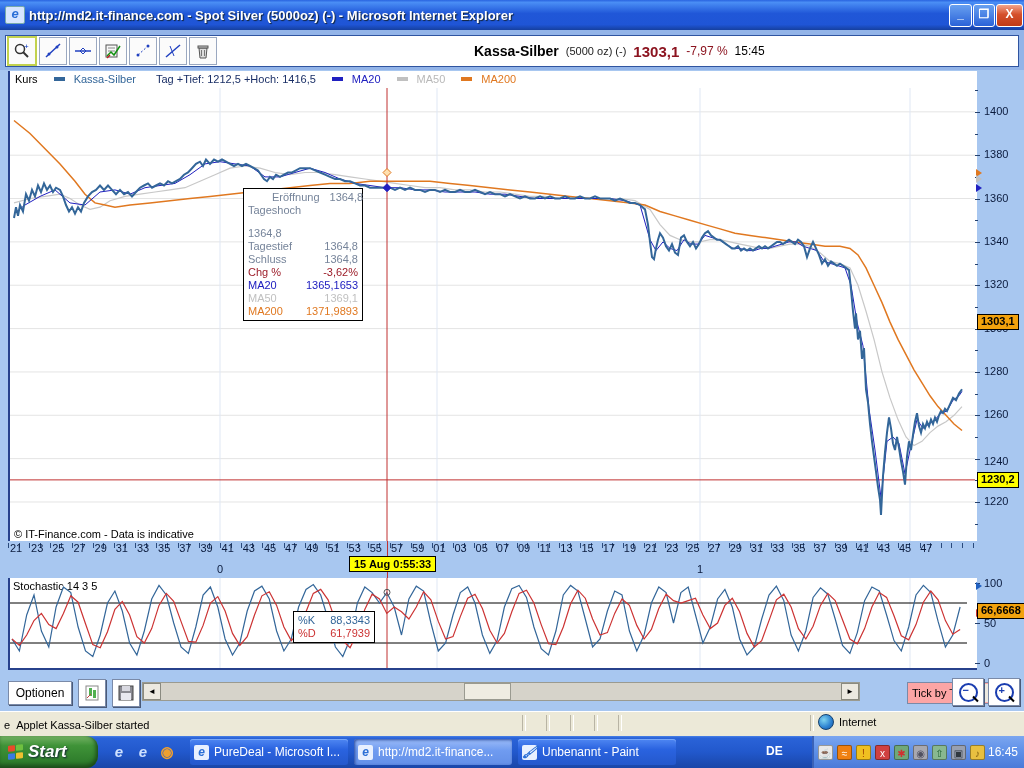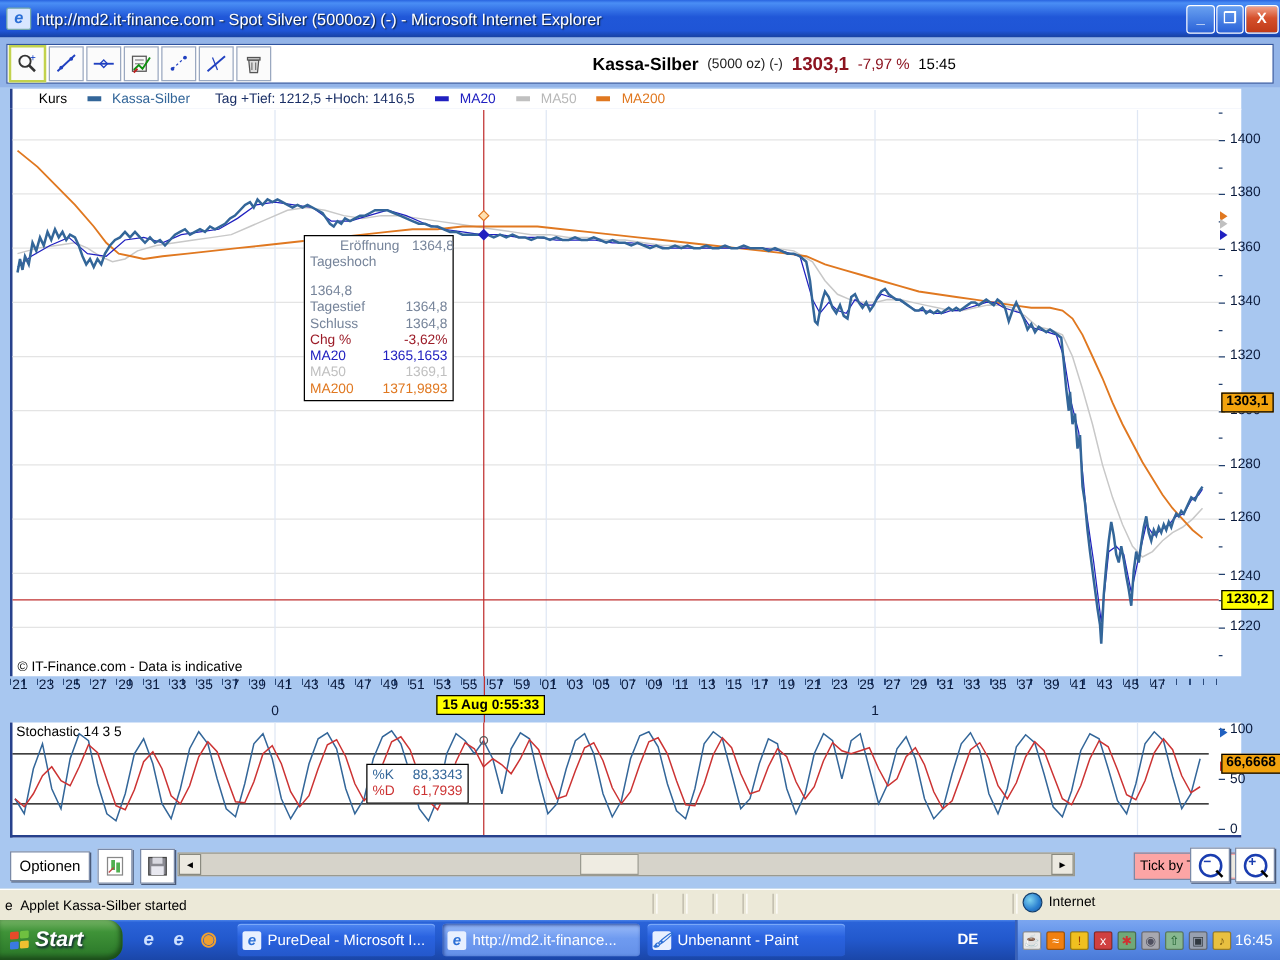--- a/index.html
+++ b/index.html
@@ -5,42 +5,42 @@
   html,body{margin:0;padding:0;}
   body{width:1024px;height:768px;position:relative;overflow:hidden;
        font-family:"Liberation Sans",sans-serif;background:#a8c7f0;}
   .abs{position:absolute;}
   
   #titlebar{left:0;top:0;width:1024px;height:30px;
     background:linear-gradient(180deg,#2964e0 0%,#4a8ef5 8%,#2057d8 45%,#1f55d6 82%,#16409f 100%);
     display:flex;align-items:center;color:#fff;}
   #titlebar .ietitleicon{width:18px;height:16px;margin:0 4px 0 5px;background:#d8e6ff;border:1px solid #7aa;
     border-radius:2px;color:#2b6fd6;font-weight:bold;font-style:italic;text-align:center;font-size:13px;line-height:14px;}
-  #titlebar .t{font-size:13px;font-weight:normal;text-shadow:1px 1px 1px #123;white-space:nowrap;}
+  #titlebar .t{font-size:13px;font-weight:bold;text-shadow:1px 1px 1px #123;white-space:nowrap;}
   .winbtn{position:absolute;top:4px;height:21px;border:1px solid #fff;border-radius:3px;
     color:#fff;font-size:12px;font-weight:bold;text-align:center;line-height:19px;}
   #btn-min{left:949px;width:21px;background:linear-gradient(#68a0f0,#2a62d8);}
   #btn-restore{left:973px;width:20px;background:linear-gradient(#68a0f0,#2a62d8);}
   #btn-close{left:996px;width:25px;background:linear-gradient(#f2a48c,#d5502c 45%,#c03a18);}
   
   #toolbarstrip{left:0;top:30px;width:1024px;height:40px;background:#93b4e8;}
   #quotebar{left:5px;top:35px;width:1012px;height:30px;background:#fff;border:1px solid #2f54a0;
     display:flex;align-items:center;}
   .toolbtn{width:26px;height:26px;margin-left:2px;background:#fbfbfb;border:1px solid #9aa8c0;
     display:flex;align-items:center;justify-content:center;}
   .toolbtn.sel{border:2px solid #c2d24e;margin-left:1px;}
   #quote{position:absolute;left:468px;top:0;height:30px;display:flex;align-items:center;gap:7px;white-space:nowrap;}
   #quote .nm{font-weight:bold;font-size:14px;color:#000;}
   #quote .un{font-size:11px;color:#222;}
   #quote .px{font-weight:bold;font-size:15px;color:#8c1420;}
   #quote .ch{font-size:12px;color:#8c1420;}
   #quote .tm{font-size:12px;color:#000;}
   
   #applet{left:0;top:70px;width:1024px;height:641px;background:#a8c7f0;}
-  .panel{background:#fff;border-left:2px solid #27418c;padding-left:16px;}
+  .panel{background:#fff;border-left:2px solid #27418c;}
   #legendbar{left:8px;top:1px;width:967px;height:16px;display:flex;align-items:center;gap:6px;
     font-size:11px;white-space:nowrap;border-bottom:1px solid #c9d6ee;}
   .dash{display:inline-block;width:11px;height:4px;margin:0 3px 0 10px;}
   #chartwhite{left:8px;top:17px;width:967px;height:454px;}
   #stochwhite{left:8px;top:508px;width:967px;height:90px;border-bottom:2px solid #27418c;}
   svg{position:absolute;overflow:visible;}
   #copyright{left:14px;top:458px;font-size:11px;color:#000;}
   #stochlabel{left:13px;top:510px;font-size:11px;color:#000;}
   .yaxis-label{position:absolute;left:984px;font-size:11px;color:#0a1a3c;}
   .ytick{position:absolute;left:975px;width:5px;height:1px;background:#23406e;}

